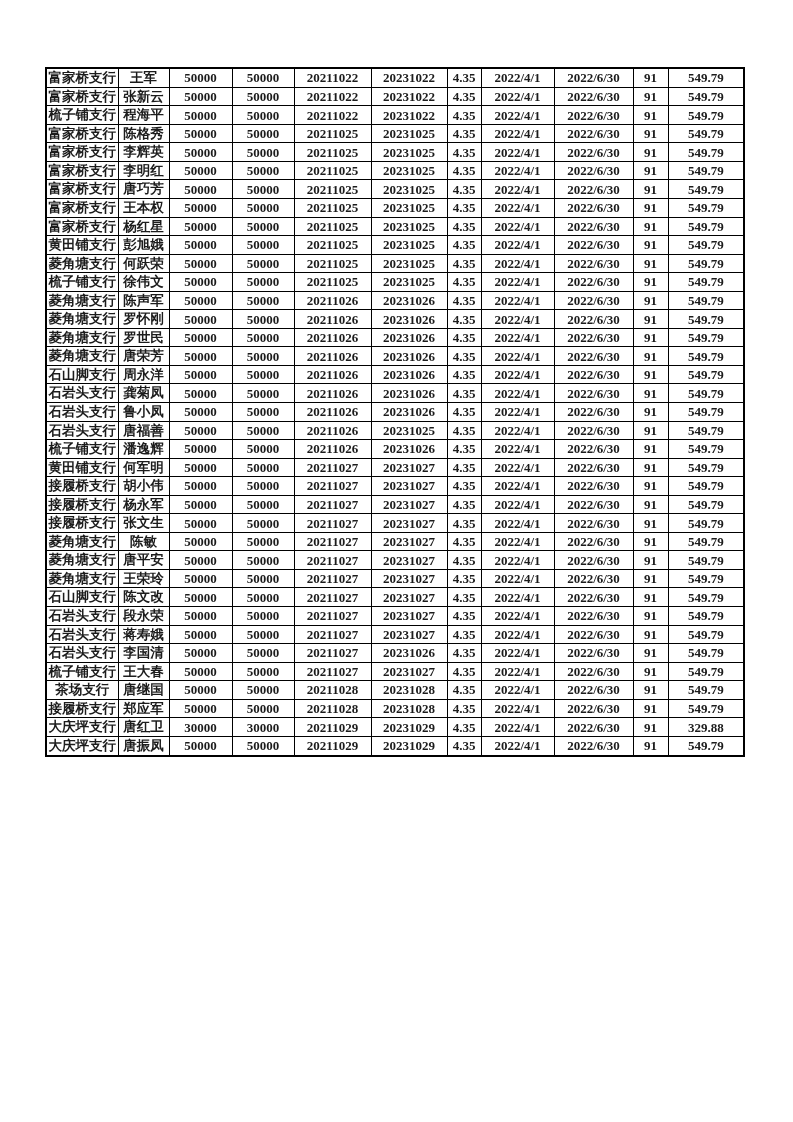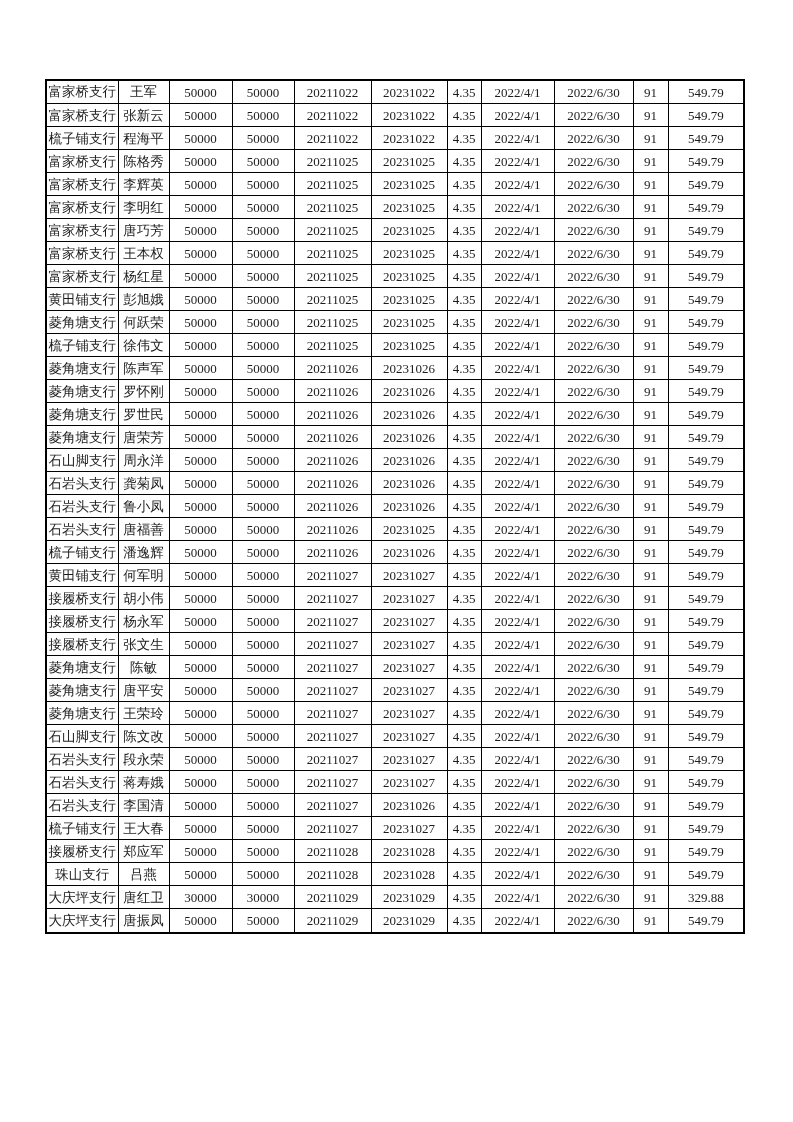--- a/index.html
+++ b/index.html
@@ -11,29 +11,30 @@
     position: relative;
     width: 793px;
     height: 1122px;
     background: #ffffff;
     overflow: hidden;
     font-family: "Liberation Serif", "DejaVu Serif", serif;
   }
   table.deposit-table {
     position: absolute;
     left: 45px;
-    top: 79px;
+    top: 67px;
     width: 699px;
-    height: 855px;
+    height: 690px;
     border-collapse: collapse;
     table-layout: fixed;
     border: 2px solid #000000;
     font-family: "Liberation Serif", "DejaVu Serif", serif;
     font-size: 13.5px;
     color: #1c1c1c;
+    font-weight: bold;
   }
   table.deposit-table td {
     border: 1px solid #000000;
     text-align: center;
     vertical-align: middle;
     padding: 0;
     white-space: nowrap;
     overflow: hidden;
     line-height: 1;
   }
@@ -484,35 +485,35 @@
           <td class="col-3 num">50000</td>
           <td class="col-4 num">20211027</td>
           <td class="col-5 num">20231027</td>
           <td class="col-6 num">4.35</td>
           <td class="col-7 num">2022/4/1</td>
           <td class="col-8 num">2022/6/30</td>
           <td class="col-9 num">91</td>
           <td class="col-10 num">549.79</td>
         </tr>
         <tr>
+          <td class="col-0">茶场支行</td>
+          <td class="col-1">唐继国</td>
+          <td class="col-2 num">50000</td>
+          <td class="col-3 num">50000</td>
+          <td class="col-4 num">20211028</td>
+          <td class="col-5 num">20231028</td>
+          <td class="col-6 num">4.35</td>
+          <td class="col-7 num">2022/4/1</td>
+          <td class="col-8 num">2022/6/30</td>
+          <td class="col-9 num">91</td>
+          <td class="col-10 num">549.79</td>
+        </tr>
+        <tr>
           <td class="col-0">接履桥支行</td>
           <td class="col-1">郑应军</td>
-          <td class="col-2 num">50000</td>
-          <td class="col-3 num">50000</td>
-          <td class="col-4 num">20211028</td>
-          <td class="col-5 num">20231028</td>
-          <td class="col-6 num">4.35</td>
-          <td class="col-7 num">2022/4/1</td>
-          <td class="col-8 num">2022/6/30</td>
-          <td class="col-9 num">91</td>
-          <td class="col-10 num">549.79</td>
-        </tr>
-        <tr>
-          <td class="col-0">珠山支行</td>
-          <td class="col-1">吕燕</td>
           <td class="col-2 num">50000</td>
           <td class="col-3 num">50000</td>
           <td class="col-4 num">20211028</td>
           <td class="col-5 num">20231028</td>
           <td class="col-6 num">4.35</td>
           <td class="col-7 num">2022/4/1</td>
           <td class="col-8 num">2022/6/30</td>
           <td class="col-9 num">91</td>
           <td class="col-10 num">549.79</td>
         </tr>

